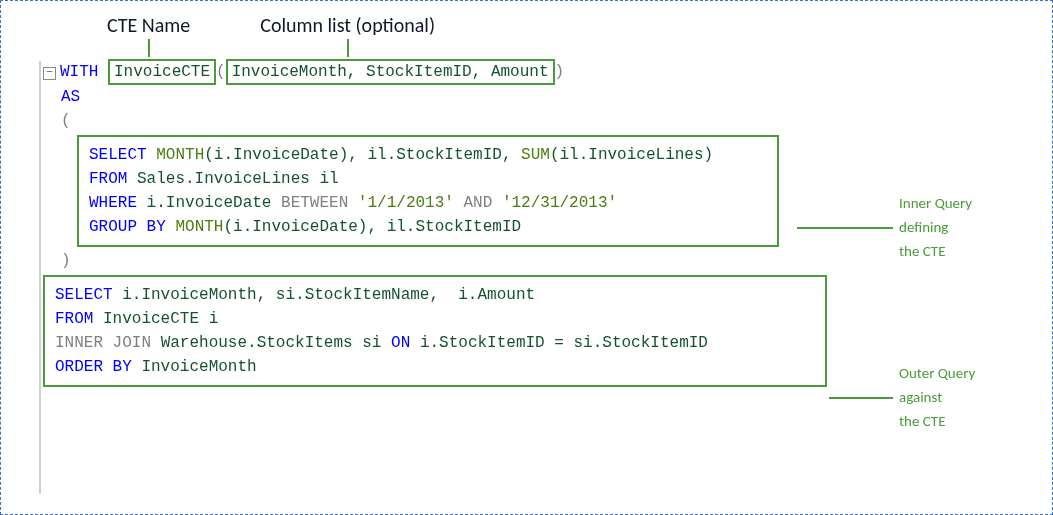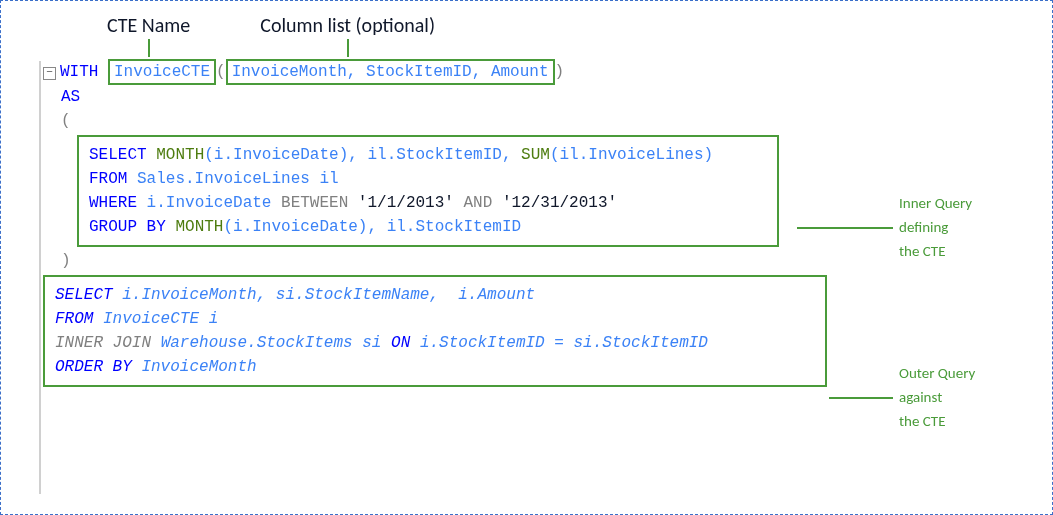--- a/index.html
+++ b/index.html
@@ -43,22 +43,22 @@
   .codeArea {
     margin-top: 2px;
     margin-left: 14px;
     line-height: 24px;
     position: relative;
   }
   .line { white-space: pre; }
   .kw   { color: #0000ff; }
   .gray { color: #808080; }
   .fn   { color: #4d7c0f; }
-  .str  { color: #0f172a; text-align: right; }
-  .txt  { color: #3b82f6; text-align: center; }
+  .str  { color: #4d7c0f; text-align: right; }
+  .txt  { color: #14532d; text-align: center; }
   .paren{ color: #808080; }
 
   .collapse {
     display: inline-block;
     width: 11px;
     height: 11px;
     border: 1px solid #888;
     line-height: 9px;
     font-size: 11px;
     text-align: center;
@@ -79,21 +79,20 @@
     border: 2px solid #4a9b3a;
     padding: 6px 10px 6px 10px;
     margin: 2px 0 2px 34px;
     width: 678px;
   }
   .box-outer {
     border: 2px solid #4a9b3a;
     padding: 6px 10px 6px 10px;
     margin: 2px 0 0 0;
     width: 760px;
-    font-style: italic;
   }
 
   .indent1 { padding-left: 18px; display:inline-block; }
 
   .sideLabel {
     position: absolute;
     left: 856px;
     font-family: Calibri, Arial, sans-serif;
     font-size: 15px;
     color: #4a9b3a;

